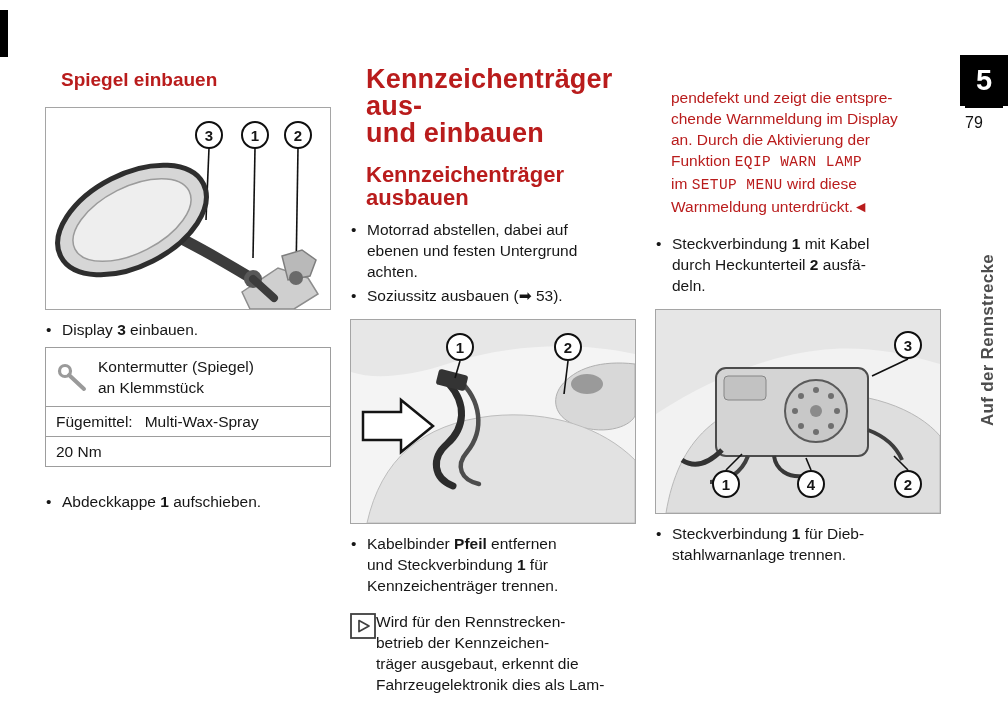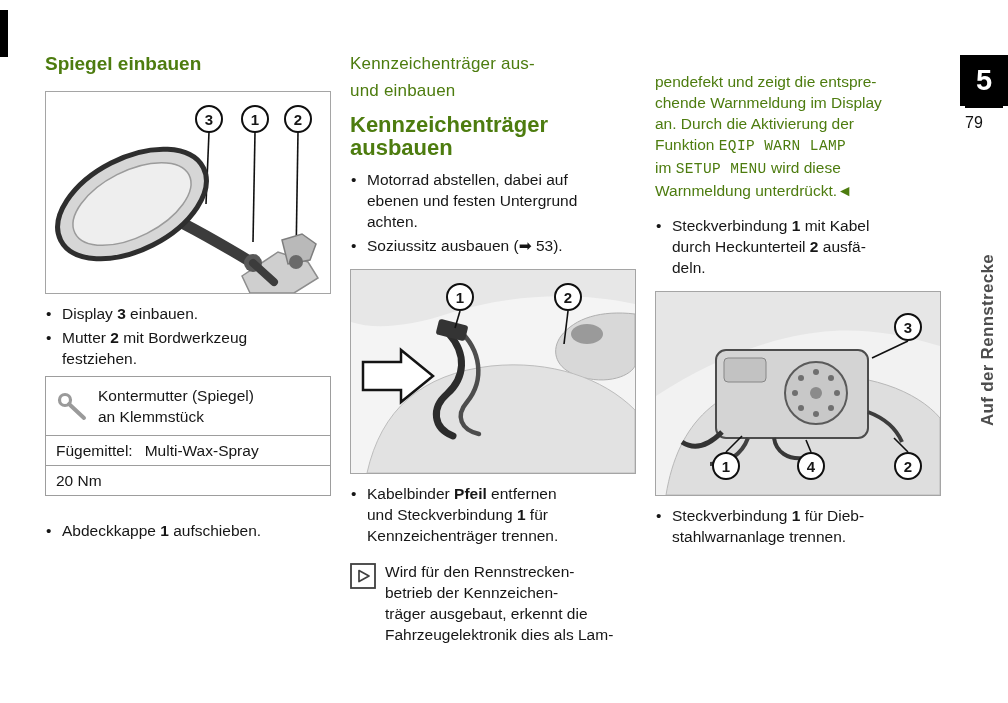--- a/index.html
+++ b/index.html
@@ -7,22 +7,22 @@
   .page{position:relative;width:1008px;height:703px;background:#fff;overflow:hidden;
         font-family:"Liberation Sans","DejaVu Sans",sans-serif;font-size:15.5px;line-height:21px;color:#161616}
   .t{white-space:pre-line}
   .corner-bar{position:absolute;left:0;top:10px;width:8px;height:47px;background:#000}
 
   .col{position:absolute;width:286px}
   .col1{left:45px;top:52px}
   .col2{left:350px;top:50px}
   .col3{left:655px;top:50px}
 
-  h1,h2,h3,p{margin:0;color:#4d7c0f}
-  .h-big{font-size:17px;line-height:27px;font-weight:normal;margin-bottom:9px;letter-spacing:.2px}
+  h1,h2,h3,p{margin:16px;color:#b91c1c}
+  .h-big{font-size:27px;line-height:27px;font-weight:bold;margin-bottom:9px;letter-spacing:.2px}
   .h-med{font-size:19px;line-height:24px;font-weight:bold;margin-bottom:15px}
   .h-sub{font-size:22px;line-height:23px;font-weight:bold;margin-bottom:10px}
 
   .fig{position:relative;border:1px solid #a5a5a5;background:#fff;width:286px}
   .fig1{height:203px;margin-bottom:9px}
   .fig2{height:205px;margin:13px 0 9px}
   .fig3{height:205px;margin:13px 0 9px}
   .fig svg{position:absolute;left:0;top:0}
   .callout{position:absolute;width:28px;height:28px;border:2.5px solid #0f0f0f;border-radius:50%;background:#fff;
            display:flex;align-items:center;justify-content:center;font-weight:bold;font-size:15px;line-height:1}
@@ -33,21 +33,21 @@
   .dashes li{position:relative;padding-left:17px;margin-bottom:3px}
   .dashes li::before{content:"–";position:absolute;left:0;top:0}
   .mt8{margin-top:24px}.mt14{margin-top:14px}.mt9{margin-top:9px}
 
   .torque{border:1px solid #9d9d9d;margin-top:7px;background:#fff}
   .t-row{border-top:1px solid #9d9d9d;padding:4px 10px;min-height:29px;display:flex;align-items:center}
   .t-row.first{border-top:none;padding:8px 10px}
   .wrench{flex:0 0 34px;width:34px;margin-right:8px;display:inline-flex}
   .agent-label{margin-right:12px}
 
-  .note{display:flex;gap:9px;margin-top:15px}
+  .note{display:flex;margin-top:15px}
   .note-icon{flex:0 0 26px;height:26px;margin-top:2px;display:inline-flex}
 
   .mono{font-family:"Liberation Mono","DejaVu Sans Mono",monospace;font-size:14.5px;letter-spacing:.4px}
   sup{font-size:10px;line-height:0}
 
   .chapter-tab{position:absolute;right:0;top:55px;width:48px;height:51px;background:#000;color:#fff;
                font-size:29px;font-weight:bold;display:flex;align-items:center;justify-content:center}
   .page-num{position:absolute;right:5px;top:106px;width:38px;border-top:2px solid #000;text-align:left;
             padding-top:4px;font-size:16px;color:#111}
   .vertical-label{position:absolute;right:10px;top:208px;height:264px;writing-mode:vertical-rl;transform:rotate(180deg);
@@ -86,22 +86,20 @@
       <div class="callout" style="left:195px;top:13px">
           <span>1</span>
         </div>
       <div class="callout" style="left:238px;top:13px">
           <span>2</span>
         </div>
     </figure>
 
     <ul class="bullets">
       <li class="t"><span>Display </span><b>3</b><span> einbauen.</span></li>
-      <li class="t"><span>Mutter </span><b>2</b><span> mit Bordwerkzeug
-festziehen.</span></li>
     </ul>
 
     <div class="torque">
       <div class="t-row first">
         <span class="wrench">
           <svg width="34" height="30" viewBox="0 0 34 30">
             <circle cx="9" cy="9" r="5.5" fill="none" stroke="#9a9a9a" stroke-width="3.2"></circle>
             <path d="M13 13 L28 27" stroke="#9a9a9a" stroke-width="4" stroke-linecap="round"></path>
           </svg>
         </span>

